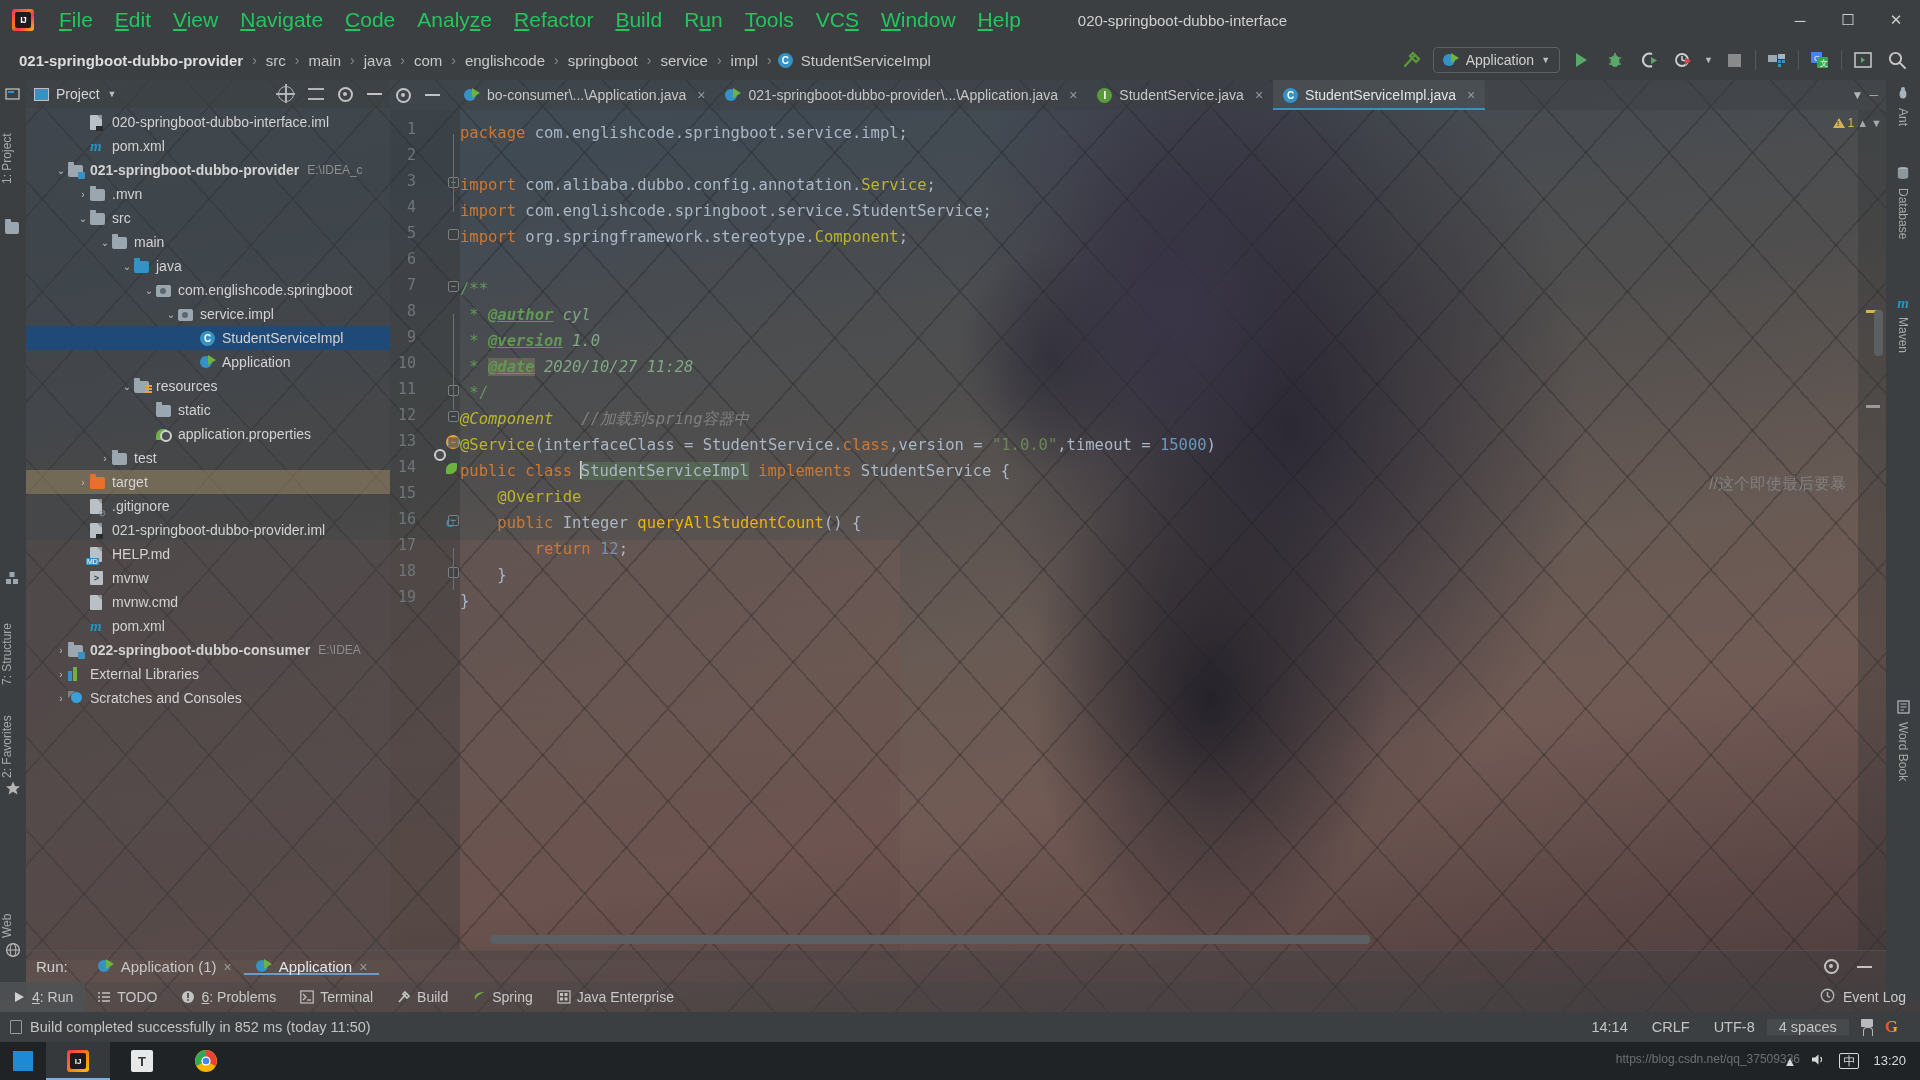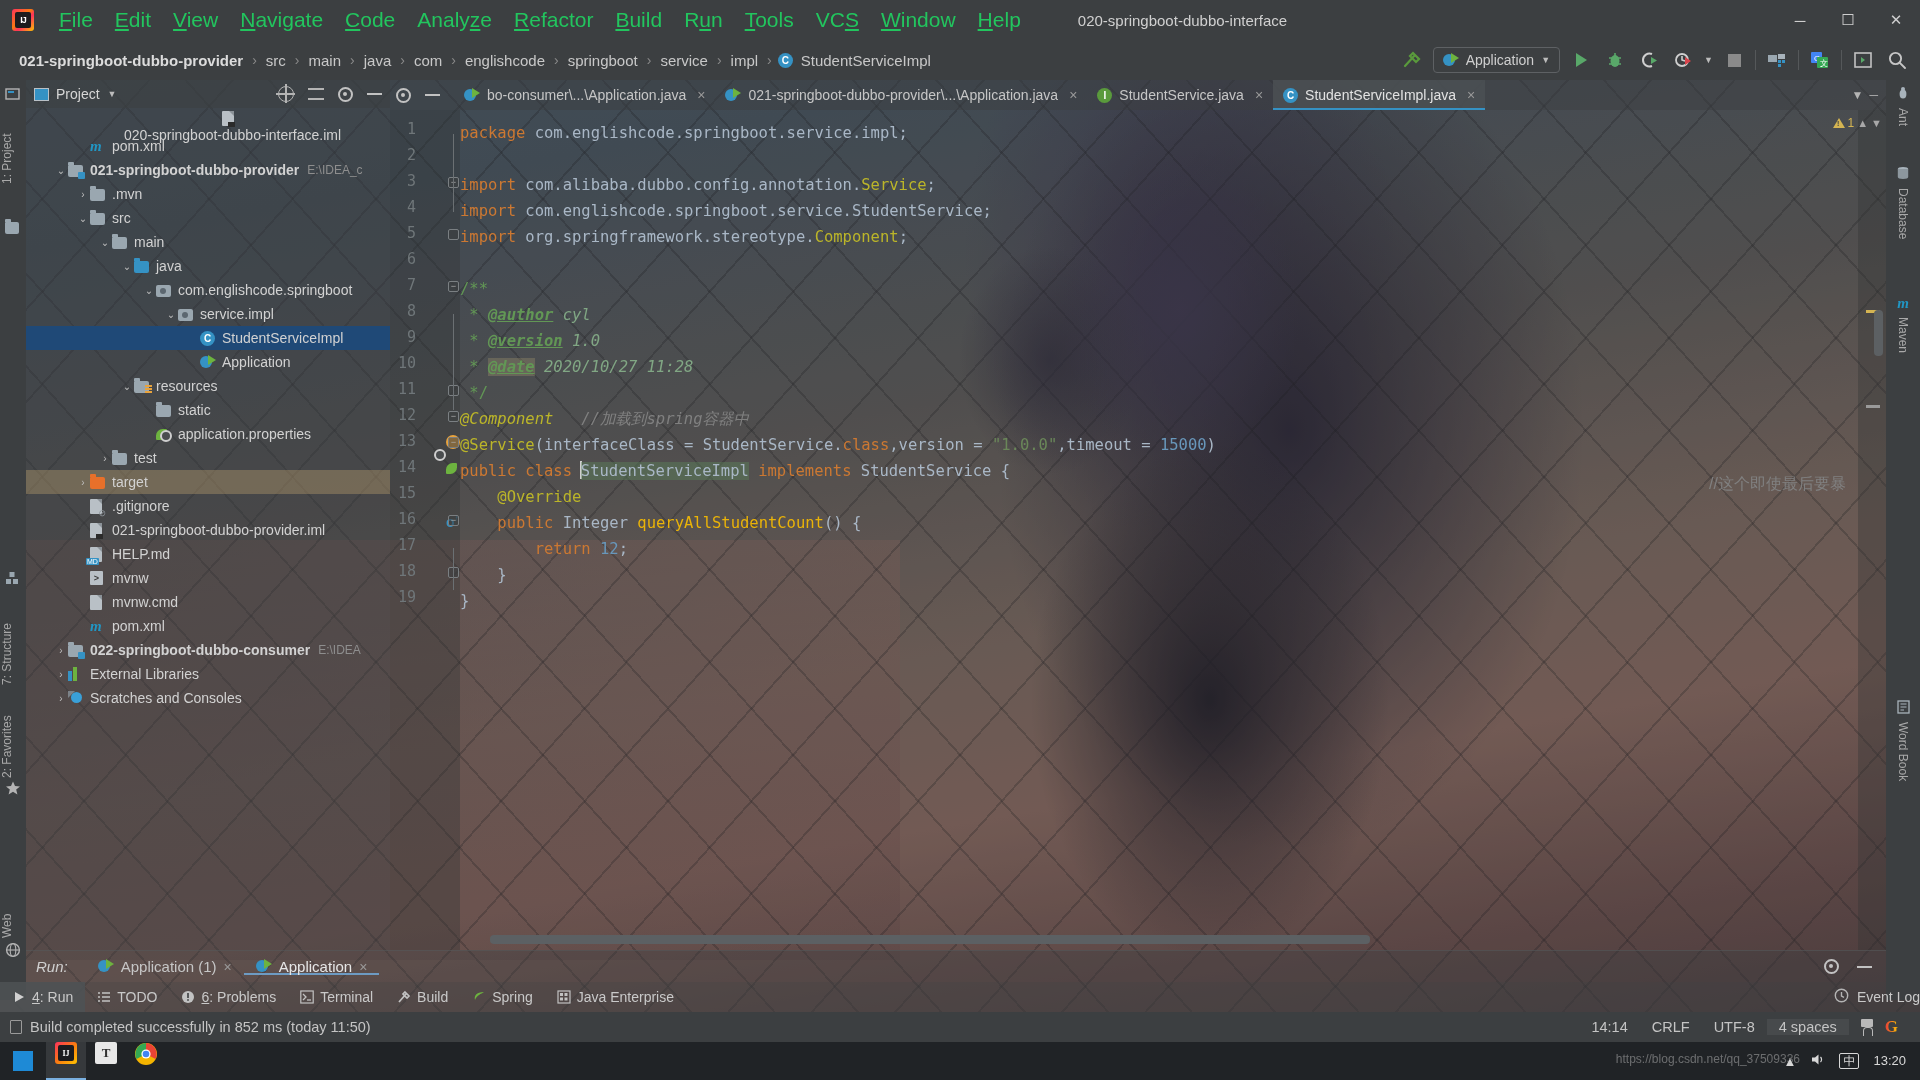--- a/index.html
+++ b/index.html
@@ -369,38 +369,38 @@
     display:flex; align-items:center; gap:5px;
   }
 
   
   #run-header {
     position: absolute; left: 26px; top: 950px; width: 1860px; height: 32px;
     display: flex; align-items: center; gap: 0px;
     background: rgba(60,63,65,0.35);
     border-top: 1px solid rgba(85,88,90,0.6);
   }
-  #run-header .run-lbl { color:#d0d0d0; font-size:15px; margin-left:10px; margin-right:18px;font-style:italic; }
+  #run-header .run-lbl { color:#d0d0d0; font-size:15px; margin-left:10px; margin-right:18px; }
   .run-tab { display:flex; align-items:center; gap:7px; padding:0 12px; color:#c6c6c6; font-size:15px; }
   .run-tab.active { color:#e6e6e6; box-shadow: inset 0 -2px 0 #6d9bc3; }
   .run-tab .x { color:#9a9a9a; font-size:14px; }
   #run-header .right-ico { margin-left:auto; display:flex; gap:18px; align-items:center; padding-right:14px; }
 
   
   #bottombar {
     position: absolute; left: 0; top: 982px; width: 1920px; height: 30px;
     display: flex; align-items: center; background: rgba(60,63,65,0.5);
   }
   .bt {
     display: flex; align-items: center; gap: 6px; height: 30px; padding: 0 12px;
     color: #c9c9c9; font-size: 14px; white-space: nowrap;
   }
   .bt.active { background: rgba(78,82,85,0.85); }
   .bt u { text-decoration: underline; }
-  .bt-right { margin-left: auto; display: flex; align-items: center; gap: 8px; }
+  .bt-right { margin-left: auto; display: flex; align-items: center; gap: 8px; padding-right: 14px; }
 
   
   #statusbar {
     position: absolute; left: 0; top: 1012px; width: 1920px; height: 30px;
     display: flex; align-items: center; background: #3c3f41;
     color: #c4c4c4; font-size: 14.5px;
   }
   #statusbar .msg { margin-left: 10px; display:flex; align-items:center; gap:8px; }
   .sb-box { width:12px; height:14px; border:1.4px solid #9a9a9a; border-radius:1px; }
   #statusbar .sb-right { margin-left:auto; display:flex; align-items:center; gap:0; padding-right:10px; }
@@ -431,23 +431,22 @@
   #start {
     width: 46px; height: 38px; display:flex; align-items:center; justify-content:center;
   }
   #start .win {
     width:20px; height:20px;
     background:#1e8ad6;
     display:grid; grid-template-columns:1fr 1fr; grid-template-rows:1fr 1fr; gap:2px;
   }
   #start .win i { background:#1e8ad6; }
   .tb-app {
-    width: 40px; height: 38px; display:flex; align-items:flex-start; justify-content:center;
+    width: 64px; height: 38px; display:flex; align-items:center; justify-content:center;
     position: relative;
-    font-family: Liberation Serif, serif;
   }
   .tb-app.active { background: rgba(255,255,255,0.10); box-shadow: inset 0 -2px 0 #7ab0e0; }
   #tray {
     margin-left:auto; display:flex; align-items:center; gap:14px;
     color:#d8d8d8; font-size:13px; padding-right:14px;
   }
   #tray .clock { text-align:center; line-height:1.15; font-size:13px; }
   .watermark {
     position:absolute; right:120px; top:1052px; color:rgba(200,200,200,0.45);
     font-size:12px; z-index: 5; white-space:nowrap;
@@ -652,21 +651,21 @@
       <span class="ttl">Project</span>
       <span style="color:#bcbcbc;font-size:9px;margin-left:8px;">▼</span>
       <span class="hdr-ico">
         <span class="ic-aim"></span>
         <span class="ic-collapse"></span>
         <span class="ic-gear"></span>
         <span class="ic-minus"></span>
       </span>
     </div>
     <div id="tree">
-        <div class="row" style="padding-left: 50px; flex-direction: column;">
+        <div class="row" style="padding-left: 50px;">
           <span class="arrow"></span>
           <span class="ic" style="display:flex;align-items:center;">
             <span class="ic-file iml"></span>
           </span>
           <span class="lbl">020-springboot-dubbo-interface.iml</span>
         </div>
         <div class="row" style="padding-left: 50px;">
           <span class="arrow"></span>
           <span class="ic" style="display:flex;align-items:center;">
             <span class="ic-maven">m</span>

